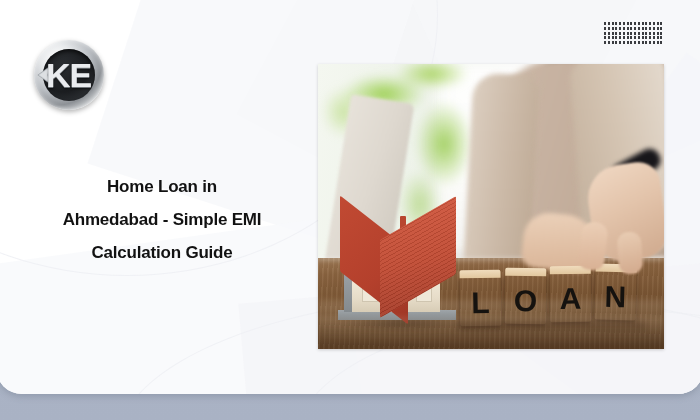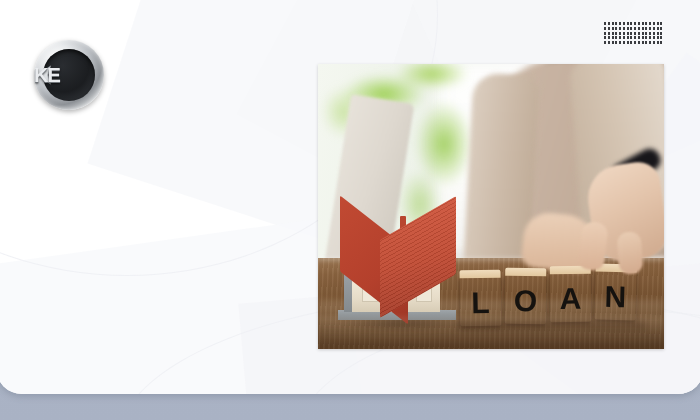--- a/index.html
+++ b/index.html
@@ -76,24 +76,24 @@
   .logo-badge::after {
     content:"";
     position:absolute;
     left:9px; top:9px; right:9px; bottom:9px;
     border-radius:50%;
     background: radial-gradient(circle at 38% 32%, #2a2d31 0%, #1b1d20 55%, #3b3f44 100%);
     box-shadow: inset 0 2px 4px rgba(0,0,0,.7);
   }
   .logo-ke {
     position:absolute;
-    left: 0; top: 22px;
+    left: 12px; top: 22px;
     width: 32px; height: 30px;
     z-index: 4;
-    font-size: 20px;
+    font-size: 34px;
     font-weight: bold;
     letter-spacing: -1px;
     color: #e9ebee;
     font-family: "Liberation Sans", sans-serif;
     text-shadow: 0 1px 0 #6f7479, 0 2px 2px rgba(0,0,0,.55);
     line-height: 30px;
   }
   .logo-fin {
     position:absolute;
     left: 2px; top: 26px;
@@ -431,20 +431,25 @@
 
     <div class="logo-wrap">
       <div class="logo-badge"></div>
       <svg class="logo-fin" viewBox="0 0 24 24">
         <path d="M2 12 L16 2 L13 12 L16 22 Z" fill="#cfd3d7" stroke="#8e9398" stroke-width="0.6"></path>
         <path d="M4 12 L14 5 L12 12 L14 19 Z" fill="#eceef0" opacity=".5"></path>
       </svg>
       <div class="logo-ke">KE</div>
     </div>
 
+    <div class="headline">
+      <div>Home Loan in</div>
+      <div>Ahmedabad - Simple EMI</div>
+      <div>Calculation Guide</div>
+    </div>
 
     <div class="dot-grid">
         <i style="background: rgb(59, 61, 65);"></i>
         <i style="background: rgb(59, 61, 65);"></i>
         <i style="background: rgb(59, 61, 65);"></i>
         <i style="background: rgb(59, 61, 65);"></i>
         <i style="background: rgb(59, 61, 65);"></i>
         <i style="background: rgb(59, 61, 65);"></i>
         <i style="background: rgb(59, 61, 65);"></i>
         <i style="background: rgb(59, 61, 65);"></i>

